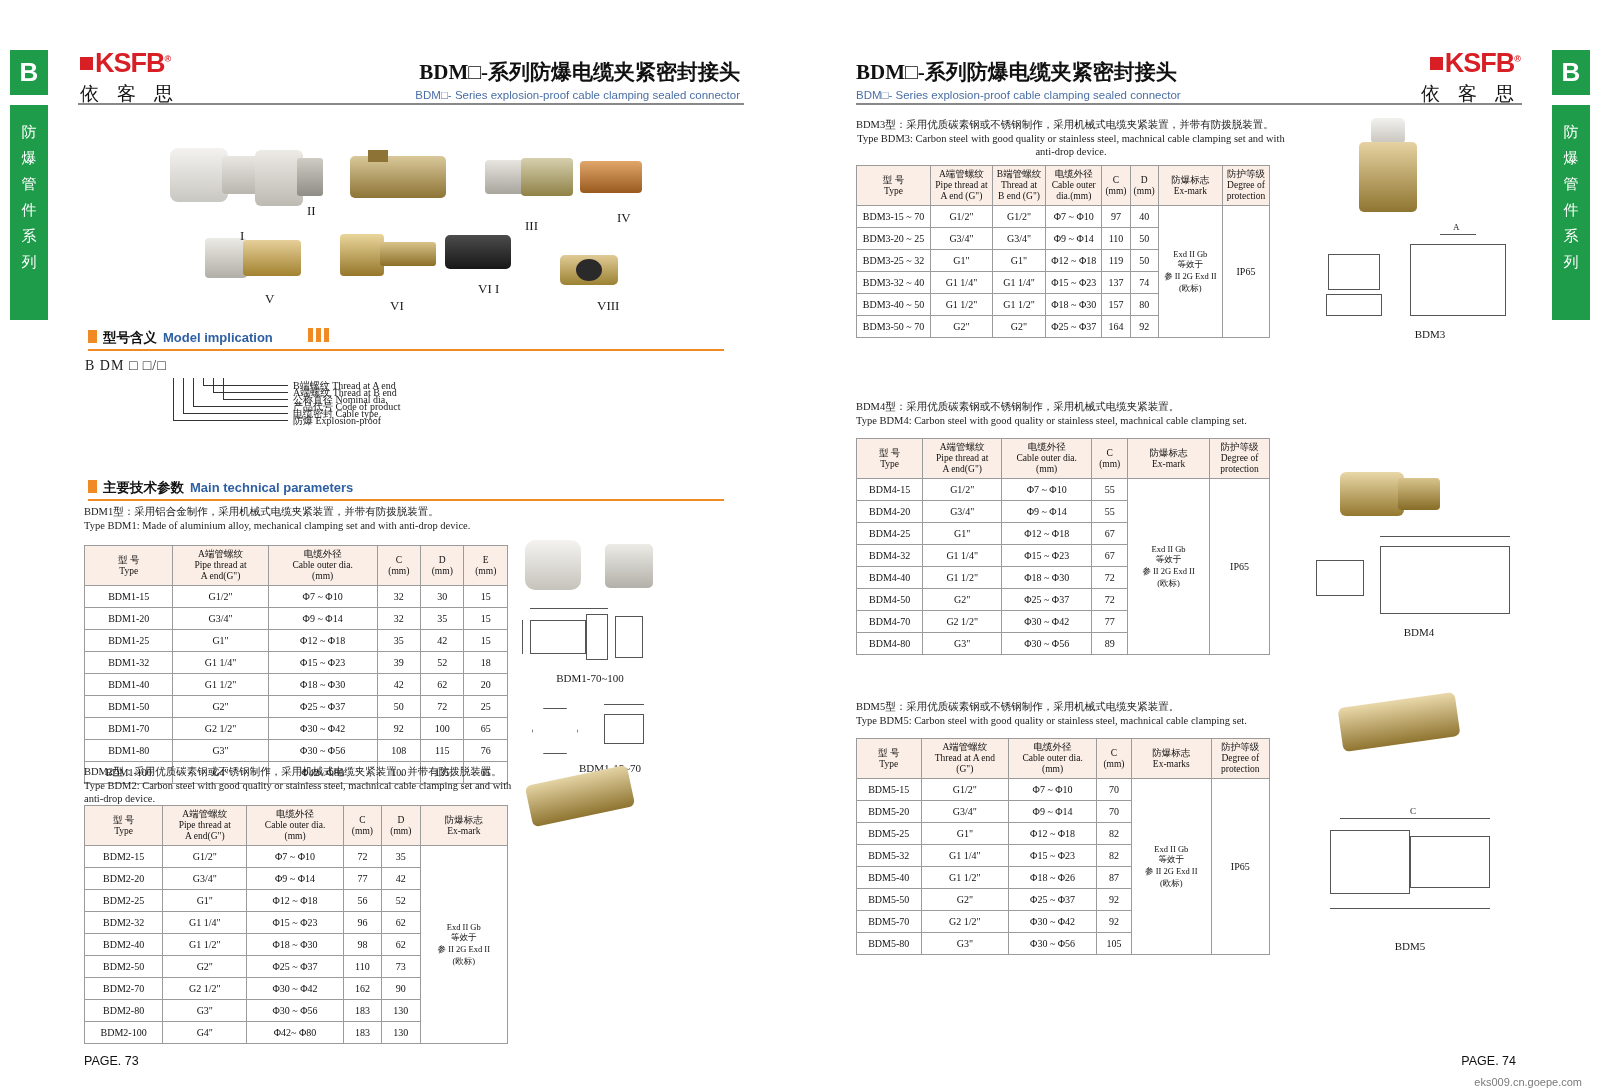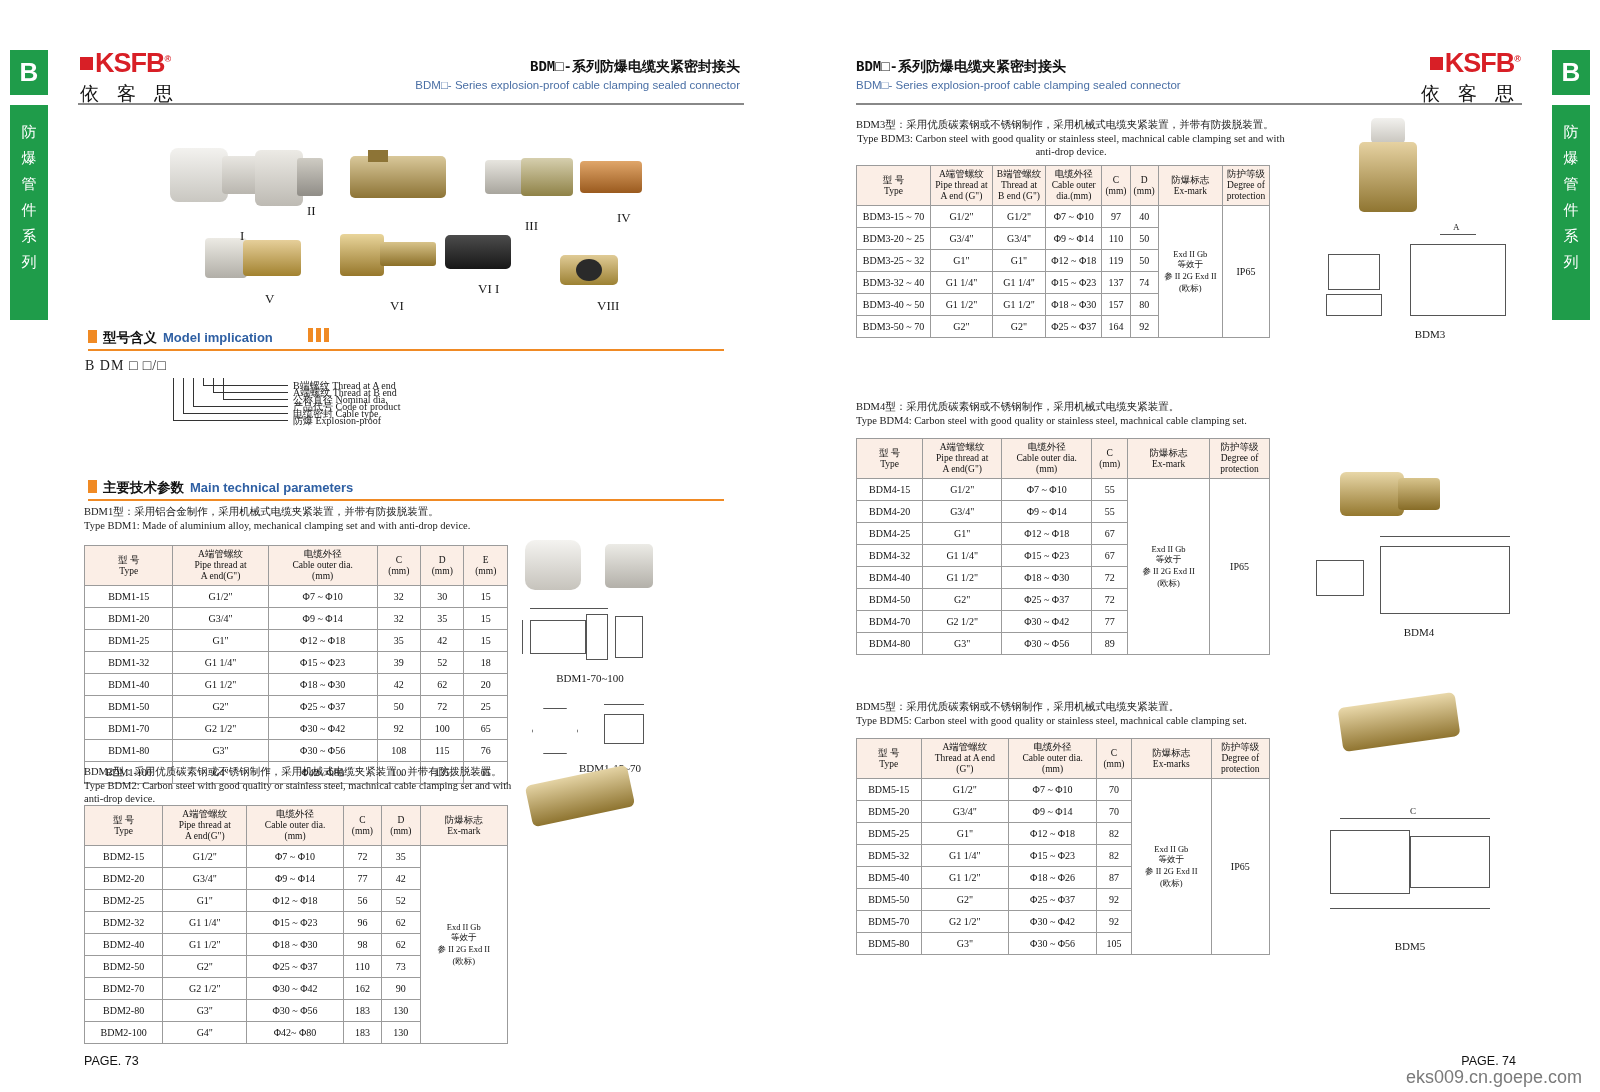--- a/index.html
+++ b/index.html
@@ -26,21 +26,21 @@
   .side-vert span { display:block; }
 
   
   .logo-wrap { position:absolute; font-family:"Liberation Sans", sans-serif; }
   .logo-mark { color:#d81f26; font-size:27px; font-weight:bold; letter-spacing:-1px; }
   .logo-mark .sq { display:inline-block; width:13px; height:13px; background:#d81f26; margin-right:2px; vertical-align:2px;}
   .logo-sub { color:#111; font-size:19px; letter-spacing:6px; margin-top:2px; font-family:"DejaVu Sans", sans-serif;}
   .logo-reg { font-size:9px; vertical-align:10px; }
 
   
-  .hdr-title { font-size:14px; font-weight:bold; font-family:Liberation Mono, monospace; color:#111;}
+  .hdr-title { font-size:21px; font-weight:bold; font-family:Liberation Serif, serif; color:#111;}
   .hdr-sub { font-size:11.5px; color:#4a6fa5; font-family:"Liberation Sans", sans-serif; margin-top:3px;}
   .hdr-rule { position:absolute; height:1.5px; background:#888; }
 
   
   .sect { position:absolute; font-family:"Liberation Sans", sans-serif; }
   .sect .bar { display:inline-block; width:9px; height:13px; background:#f08a24; margin-right:6px; vertical-align:-1px;}
   .sect .cn { font-size:13.5px; font-weight:bold; color:#111; }
   .sect .en { font-size:13px; font-weight:bold; color:#2e5fa3; margin-left:6px;}
   .sect-rule { position:absolute; height:1.5px; background:#f08a24; }
   .sect-blocks { position:absolute; }
@@ -68,21 +68,21 @@
   
   .photo { position:absolute; }
   .cap { position:absolute; font-size:11px; font-family:"Liberation Serif", serif; text-align:center;}
   .romancap { position:absolute; font-size:13px; font-family:"Liberation Serif", serif;}
 
   .drawing { position:absolute; }
   .dwg-box { position:absolute; border:1px solid #555; }
   .dwg-line { position:absolute; background:#555; }
 
   .footer { position:absolute; bottom:24px; font-size:12.5px; font-family:"Liberation Sans", sans-serif; color:#111; }
-  .watermark { position:absolute; right:18px; bottom:4px; font-size:18px; color:#7a7a7a; font-family:"Liberation Sans", sans-serif;}
+  .watermark { position:absolute; right:18px; bottom:4px; font-size:11px; color:#7a7a7a; font-family:"Liberation Sans", sans-serif;}
 </style>
 </head>
 <body>
 
 <div class="page page-left">
 
   <div class="side-tab side-letter" style="left:10px;"><span>B</span></div>
   <div class="side-tab side-vert" style="left:10px;">
     <span>防</span>
     <span>爆</span>

